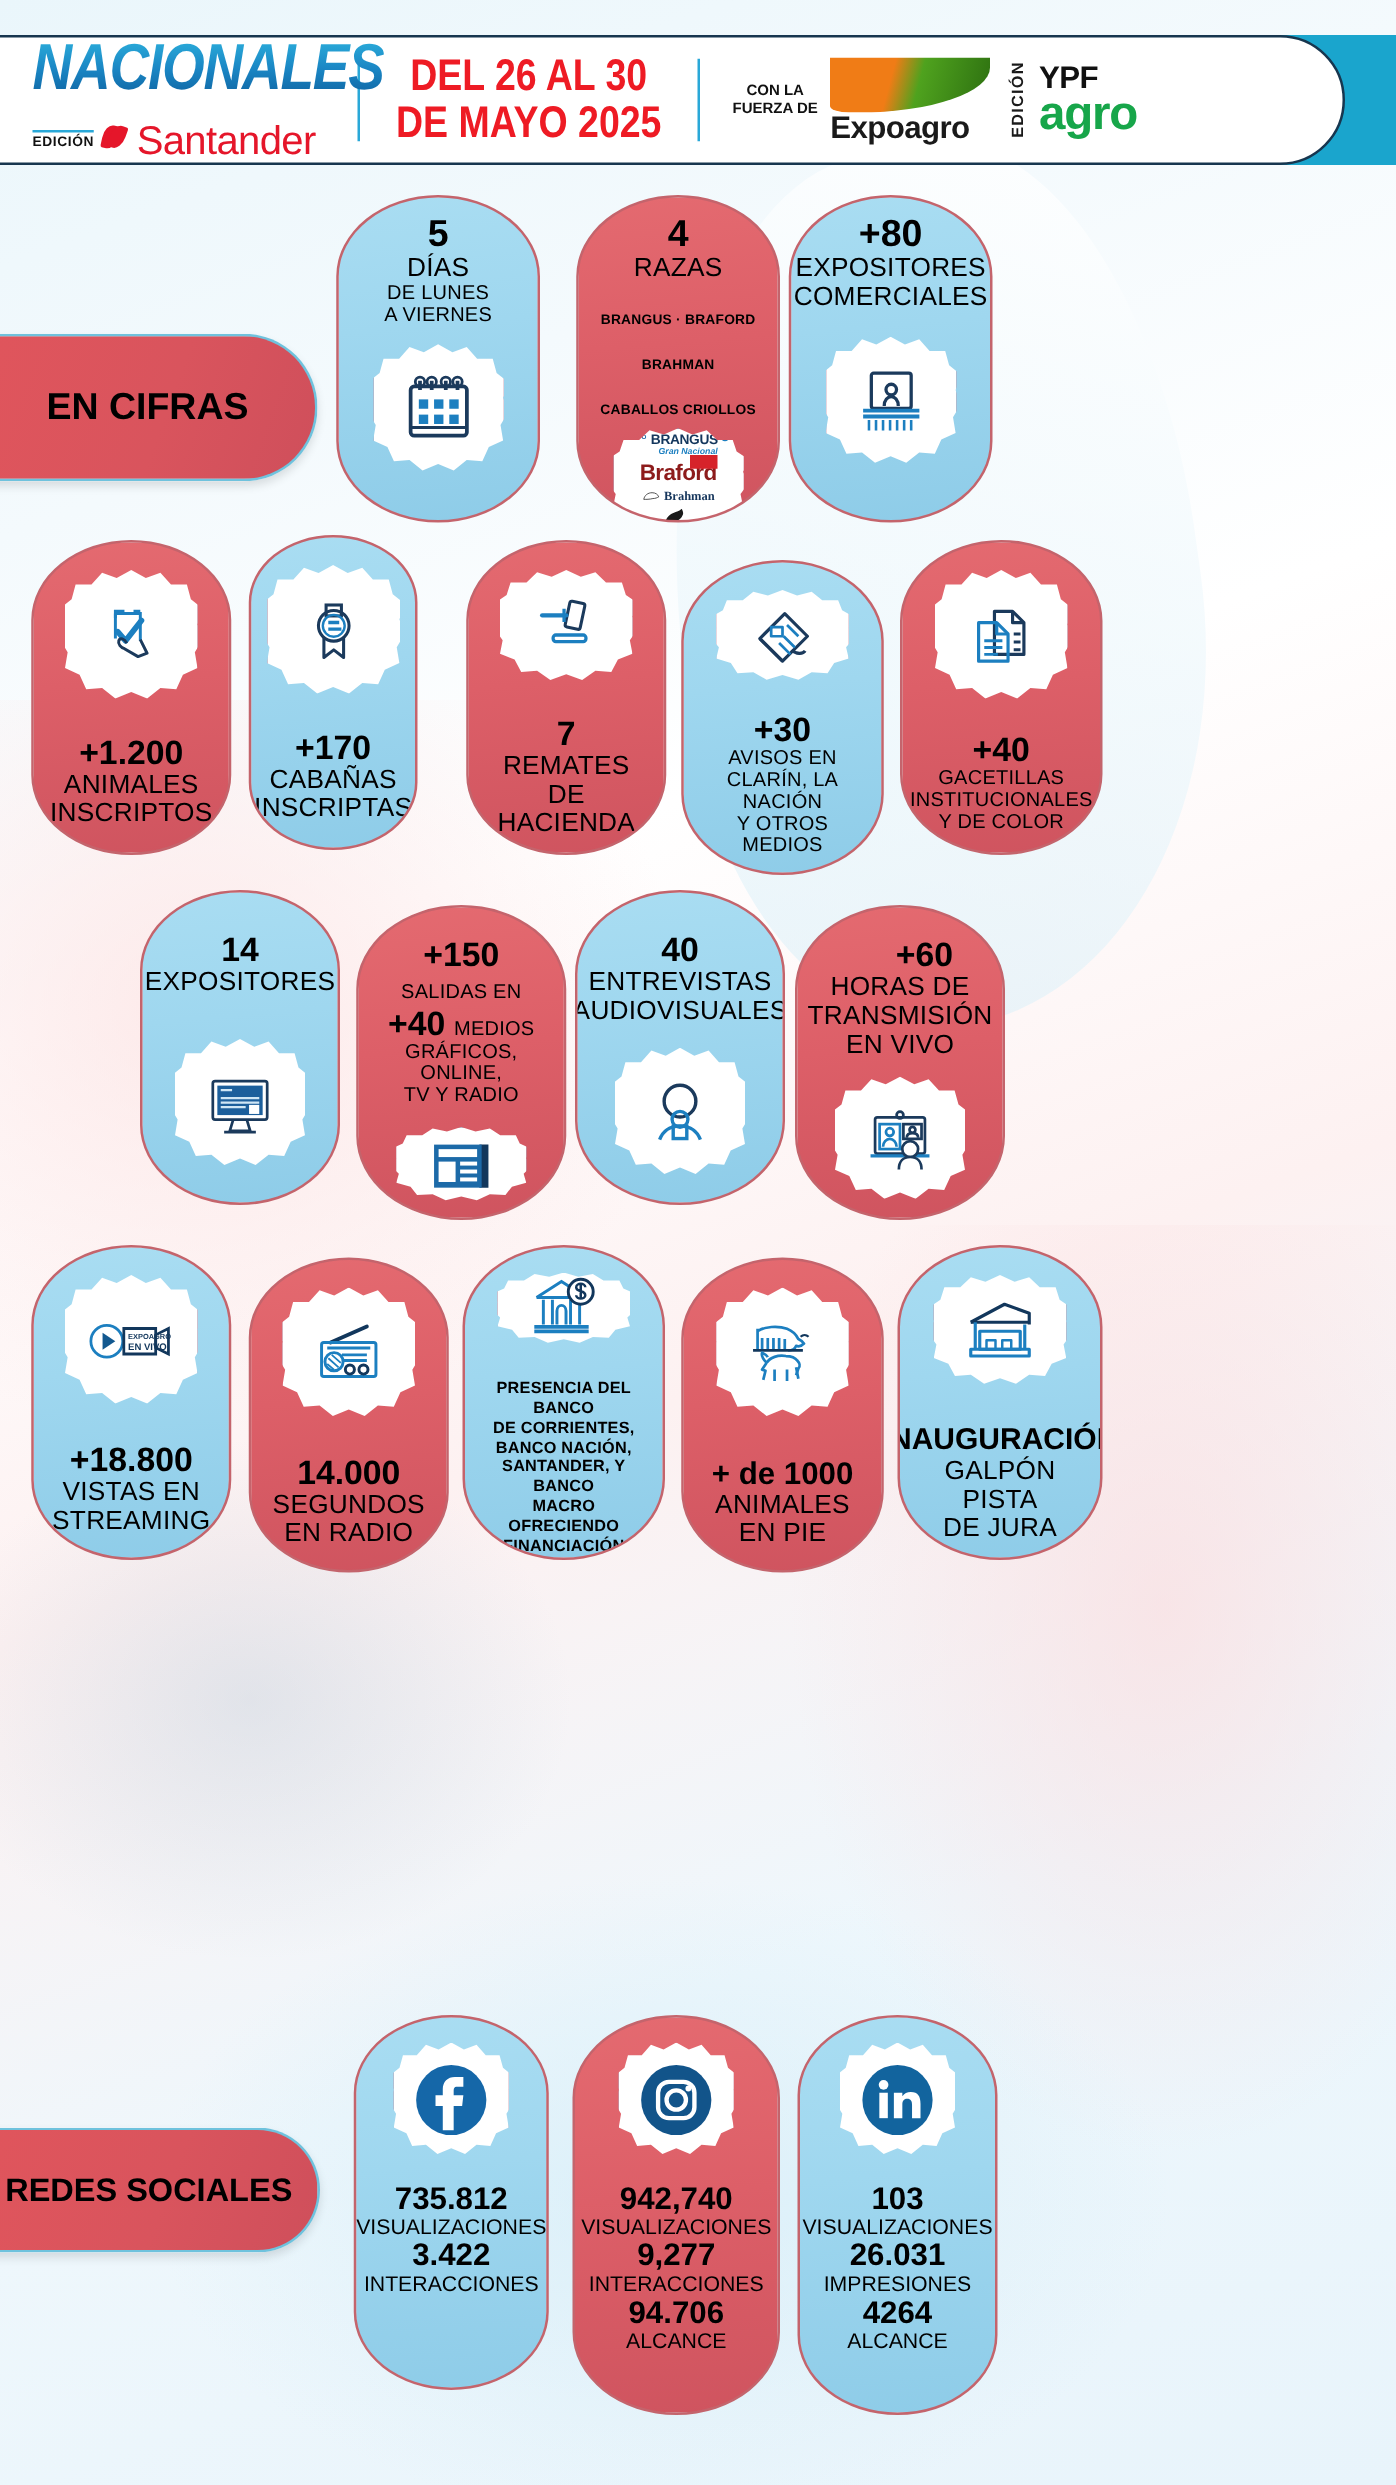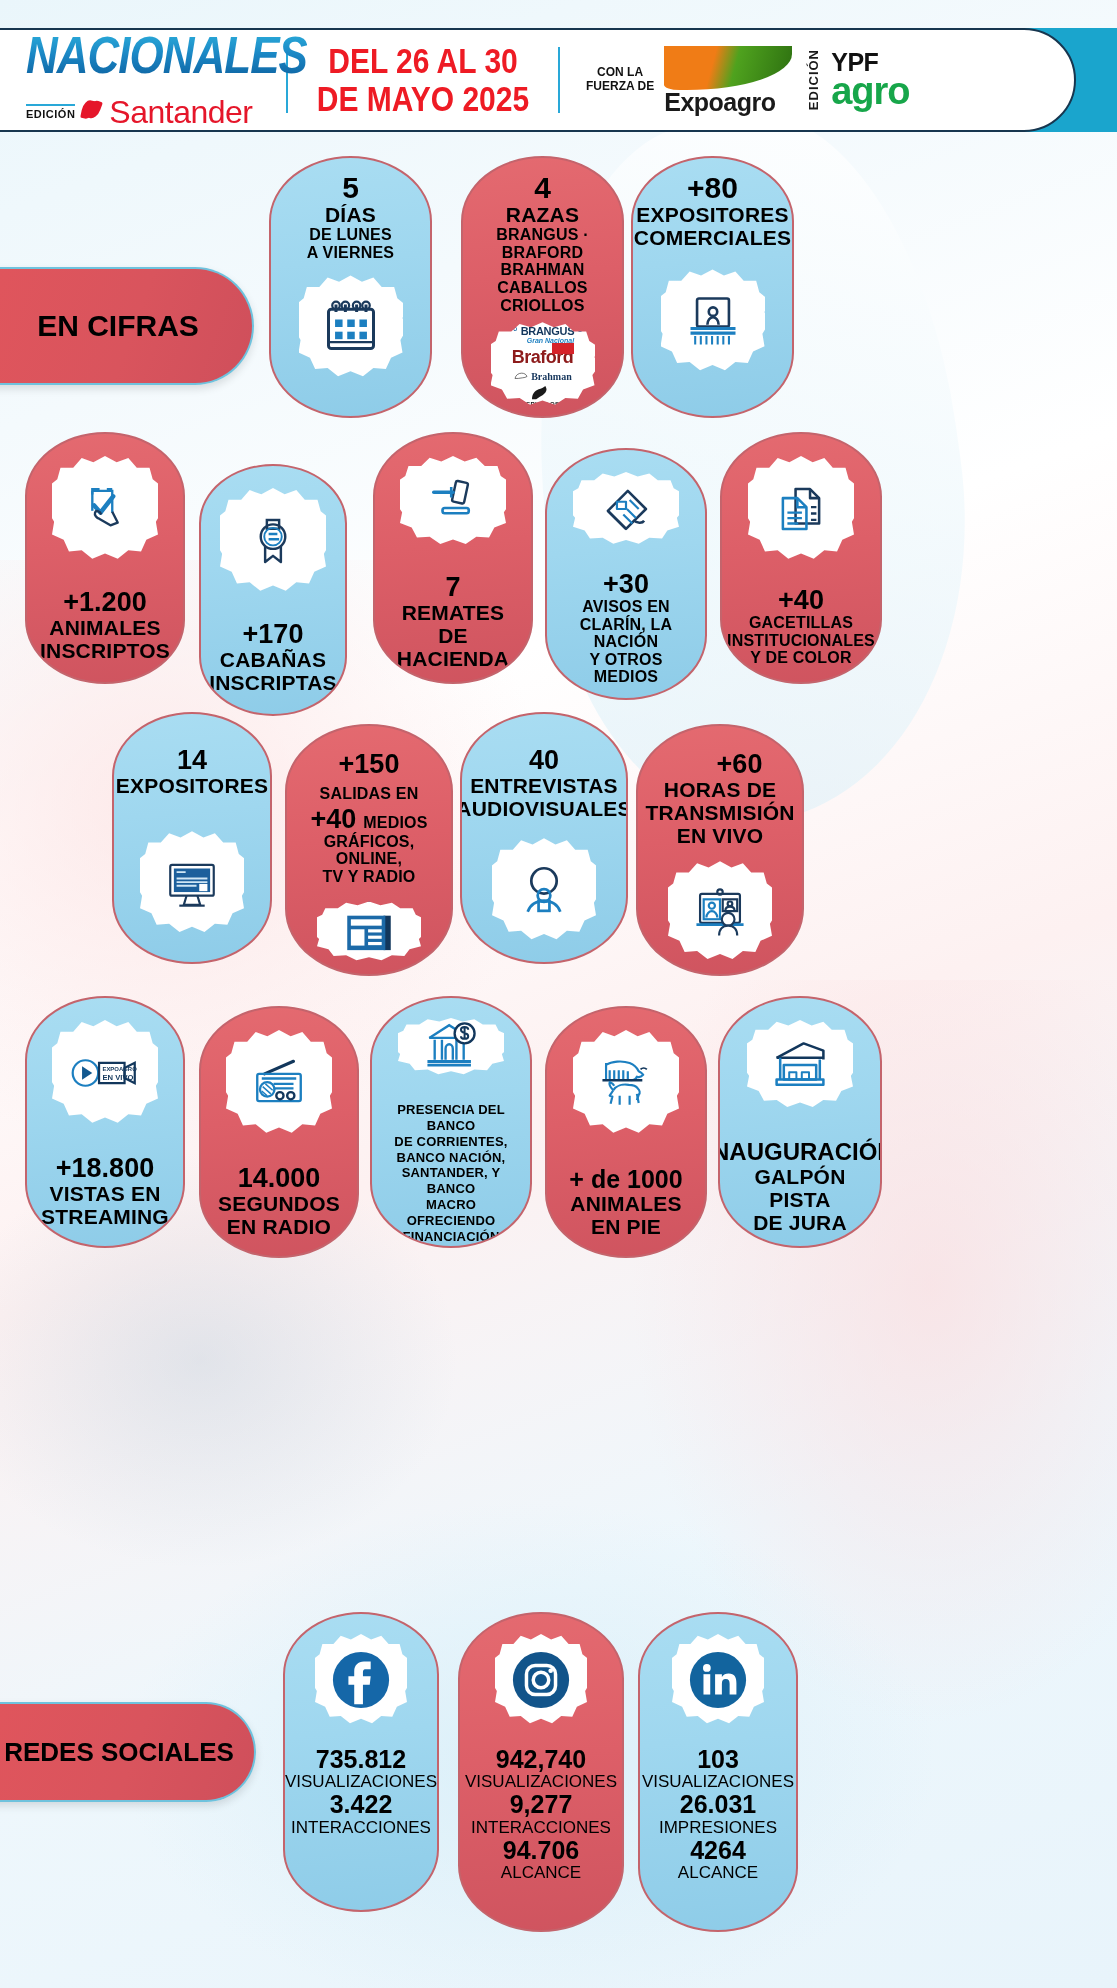--- a/index.html
+++ b/index.html
@@ -86,37 +86,37 @@
     border-radius:150px/120px;
     border:2.5px solid #c4646c;
     display:flex; flex-direction:column; align-items:center;
     padding:14px 8px 12px;
     text-align:center;
     overflow:hidden;
   }
   .card.blue { background:linear-gradient(175deg,#a9ddf2 0%, #9fd7ef 40%, #8ecce8 100%); }
   .card.red  { background:linear-gradient(175deg,#e46a70 0%, #dd5f68 45%, #cf545f 100%); }
   .card .num  { font-weight:900; color:#000; line-height:1.04; }
-  .card .lbl  { font-weight:700; color:#000; line-height:1.1; letter-spacing:.2px; }
+  .card .lbl  { font-weight:400; color:#000; line-height:1.1; letter-spacing:.2px; }
   .card .lbl.bold { font-weight:800; }
 
   
   .badge {
     position:relative; display:flex; align-items:center; justify-content:center;
     background:#ffffff;
     filter: drop-shadow(0 3px 0 rgba(225,30,45,.75)) drop-shadow(0 -2px 0 rgba(36,150,205,.65));
   }
   .badge svg { display:block; }
 
   
   .n-lg { font-size:30px; }
   .n-md { font-size:27px; }
   .l-md { font-size:21px; }
   .l-sm { font-size:16px; }
-  .l-xs { font-size:16px; }
+  .l-xs { font-size:11px;margin-top:24px; }
 
   .row-inline { display:flex; align-items:baseline; justify-content:center; gap:7px; flex-wrap:wrap; }
 
   .social-num { font-weight:900; color:#000; font-size:25px; line-height:1.05; }
   .social-lbl { font-weight:400; color:#000; font-size:17px; line-height:1.12; }
 </style>
 </head>
 <body>
 
 <div class="bg-swoosh sw1"></div>
@@ -249,21 +249,21 @@
       <path d="M18 16v-6h8M40 10h-6" stroke="#1c7fc0"></path>
       <path d="M20 28l7 8 14-18" stroke="#1c7fc0" stroke-width="5" stroke-linecap="round" stroke-linejoin="round"></path>
       <path d="M28 38c-2-4-6-5-7-2s2 6 5 7l12 7 8-3-6-12" stroke="#1b3a5c" stroke-width="2.6" stroke-linejoin="round"></path>
     </svg>
   </div>
   <div class="num n-md" style="margin-top:26px;">+1.200</div>
   <div class="lbl l-md">ANIMALES</div>
   <div class="lbl l-md">INSCRIPTOS</div>
 </div>
 
-<div class="card blue" style="left:199px; top:464px; width:148px; height:252px; justify-content:flex-start;">
+<div class="card blue" style="left:199px; top:428px; width:135px; height:252px; justify-content:flex-start;">
   <div class="badge" style="margin-top:8px;width:106px;height:106px;clip-path:polygon(50% 0%,61% 6%,72% 2%,80% 11%,92% 11%,95% 22%,105% 30%,100% 41%,104% 52%,98% 62%,100% 74%,89% 79%,84% 90%,72% 89%,62% 97%,50% 92%,38% 97%,28% 89%,16% 90%,11% 79%,0% 74%,2% 62%,-4% 52%,0% 41%,-5% 30%,5% 22%,8% 11%,20% 11%,28% 2%,39% 6%);">
     <svg width="56" height="58" viewBox="0 0 64 64" fill="none" stroke="#1b3a5c" stroke-width="2.8">
       <rect x="25" y="8" width="14" height="10" stroke="#1b3a5c"></rect>
       <circle cx="32" cy="27" r="14" stroke="#1b3a5c"></circle>
       <circle cx="32" cy="27" r="10" stroke="#1c7fc0" stroke-width="2.2"></circle>
       <path d="M27 24h10M27 30h12" stroke="#1c7fc0" stroke-width="3"></path>
       <path d="M23 38v18l9-7 9 7V38" stroke="#1b3a5c" stroke-linejoin="round"></path>
     </svg>
   </div>
   <div class="num n-md" style="margin-top:26px;">+170</div>

